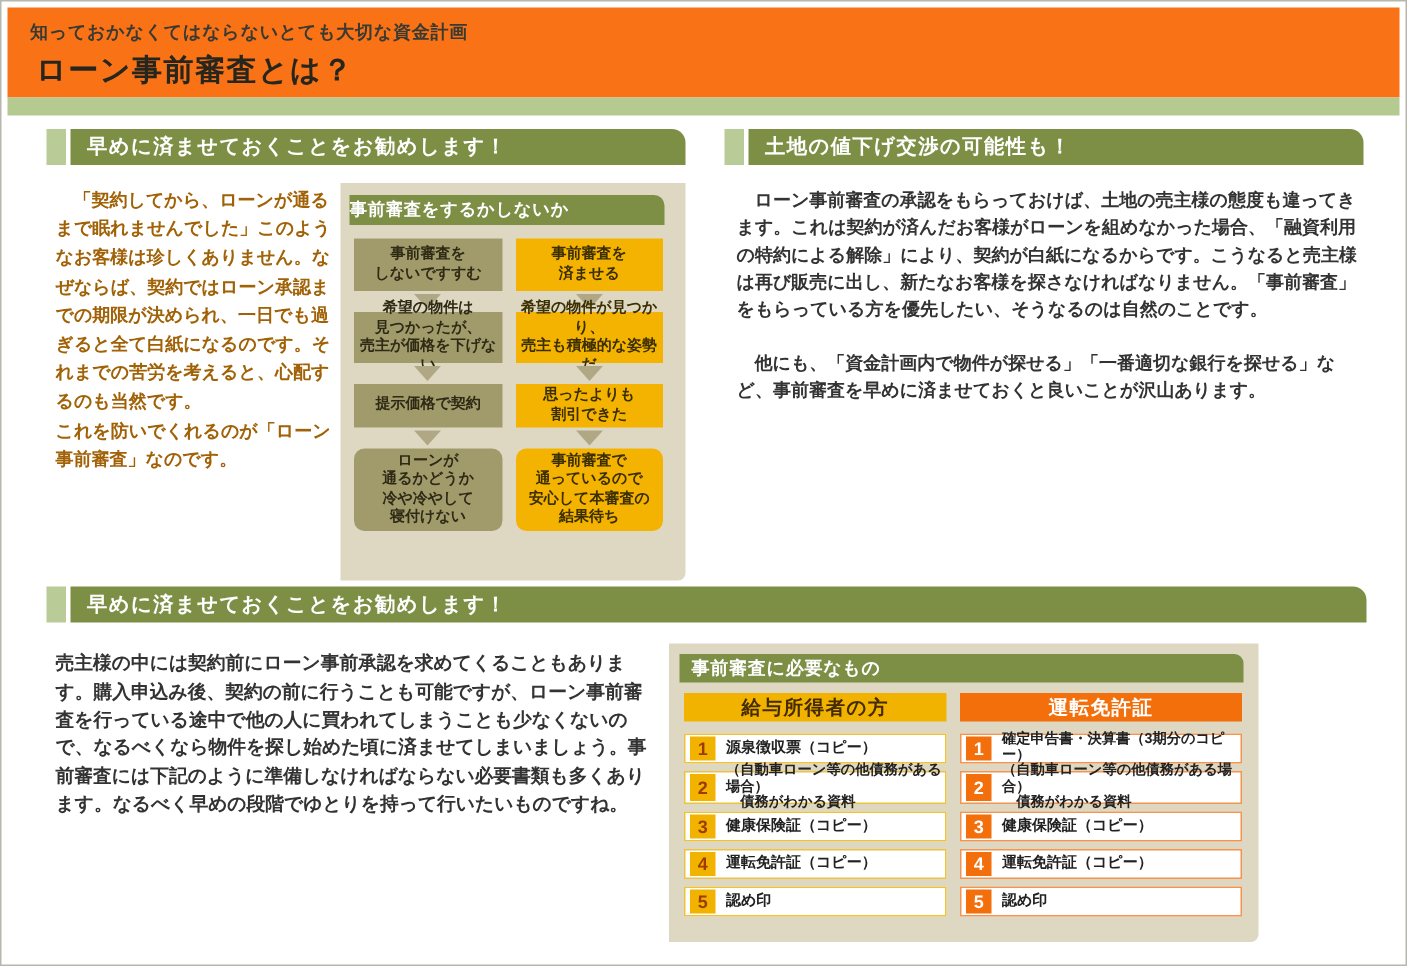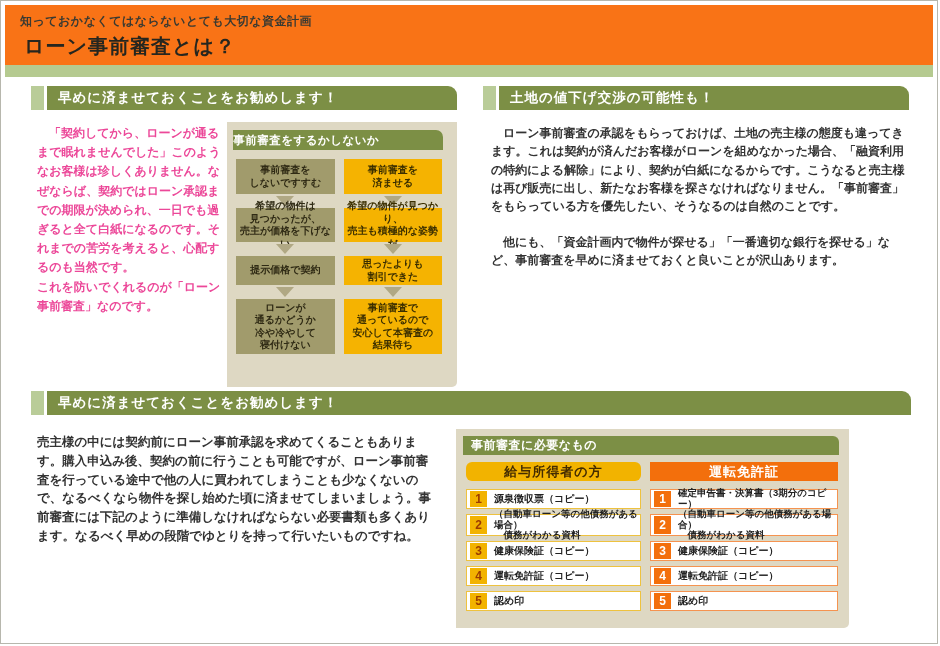--- a/index.html
+++ b/index.html
@@ -18,47 +18,47 @@
   
   .sec-head { display:flex; height:24px;align-items:center; }
   .sec-sq { width:13px; height:24px; background:#b9cc98; margin-right:3px; }
   .sec-bar { flex:1; background:#7c8f45; color:#fff; font-size:13.5px; font-weight:bold; line-height:24px; padding-left:11px; border-top-right-radius:9px; letter-spacing:1px; }
 
   .top-row { display:flex; }
   .col-left { width:426px; }
   .col-right { width:426px; margin-left:26px; }
 
   .col-left-body { display:flex; margin-top:12px; }
-  .lead-para { width:188px; font-size:12px; font-weight:bold; line-height:1.6; margin:2px 5px 0 6px; white-space:pre-line; color:#ec4899; }
+  .lead-para { width:188px; font-size:12px; font-weight:bold; line-height:1.6; margin:2px 5px 0 6px; white-space:pre-line; color:#a16207; }
 
   
   .flowchart { width:233px; height:265px; background:#ded8c3; padding:7px 8px 0 5px; border-bottom-right-radius:5px; }
   .fc-title { background:#7c8f45; color:#fff; font-weight:bold; font-size:11.5px; line-height:20px; border-top-right-radius:7px; margin:1px 6px 9px 1px; letter-spacing:.5px; }
   .fc-grid { display:grid; grid-template-columns:1fr 1fr; column-gap:9px; padding:0 7px 0 4px; }
   .fc-box { display:flex; align-items:center; justify-content:center; text-align:center; font-size:10px; font-weight:bold; white-space:pre-line; line-height:1.25; letter-spacing:0; }
   .fc-box.khaki { background:#a19b6c; color:#2f2a14; }
   .fc-box.amber { background:#f5b301; color:#3b2f00; }
-  .rh1 { height:35px; } .rh2 { height:34px; } .rh3 { height:29px; } .rh4 { height:55px; }
+  .rh1 { height:35px; } .rh2 { height:34px; } .rh3 { height:29px; } .rh4 { height:55px;border-radius:7px; }
   .fc-arrow-row { height:14px; display:flex; align-items:center; justify-content:center; }
   .fc-arrow { width:0; height:0; border-left:9px solid transparent; border-right:9px solid transparent; border-top:10px solid #b0a884; }
 
   .col-right p { font-size:12px; font-weight:bold; line-height:1.53; margin:14px 0 0 8px; width:414px; color:#333; }
   .col-right p.p2 { margin-top:17px; }
 
   
   .bottom { margin-top:4px; }
   .bottom-body { display:flex; margin-top:14px; }
   .bottom-para { width:396px; font-size:12.5px; font-weight:bold; line-height:1.5; margin:4px 0 0 6px; color:#333; }
 
-  .checklist { width:393px; height:199px; background:#ded8c3; padding:7px 7px 0 7px; margin-left:23px; border-bottom-right-radius:5px; }
+  .checklist { width:393px; height:199px; background:#ded8c3; padding:7px 7px 0 7px; margin-left:13px; border-bottom-right-radius:5px; }
   .cl-title { background:#7c8f45; color:#fff; font-weight:bold; font-size:12px; line-height:19px; padding-left:8px; border-top-right-radius:6px; margin:0 3px 7px 0; letter-spacing:.5px; }
   .cl-grid { display:grid; grid-template-columns:175px 188px; column-gap:9px; padding-left:3px; }
   .cl-col { display:flex; flex-direction:column; gap:5px; }
   .cl-header { height:19px; text-align:center; font-weight:bold; font-size:13px; line-height:19px; margin-bottom:3px; letter-spacing:1px; }
-  .cl-header.salary { background:#f2b300; color:#442c00;border-radius:6px; }
+  .cl-header.salary { background:#f2b300; color:#442c00; }
   .cl-header.business { background:#f36f0c; color:#fff; }
   .cl-row { background:#fff; border:1px solid #eec23f; display:flex; align-items:stretch; padding:1px 1px 1px 3px; height:20px; }
   .cl-row.tall { height:22px; }
   .cl-row.o { border-color:#f59350; }
   .cl-num { width:17px; display:flex; align-items:center; justify-content:center; font-weight:bold; font-size:12px; background:#f2b300; color:#9c3c00; }
   .cl-row.o .cl-num { background:#f36f0c; color:#fff; }
   .cl-label { flex:1; display:flex; align-items:center; font-weight:bold; font-size:10px; color:#222; padding-left:7px; white-space:pre-line; line-height:1.15; }
   .cl-label.small { font-size:9.5px; }
 </style>
 </head>

